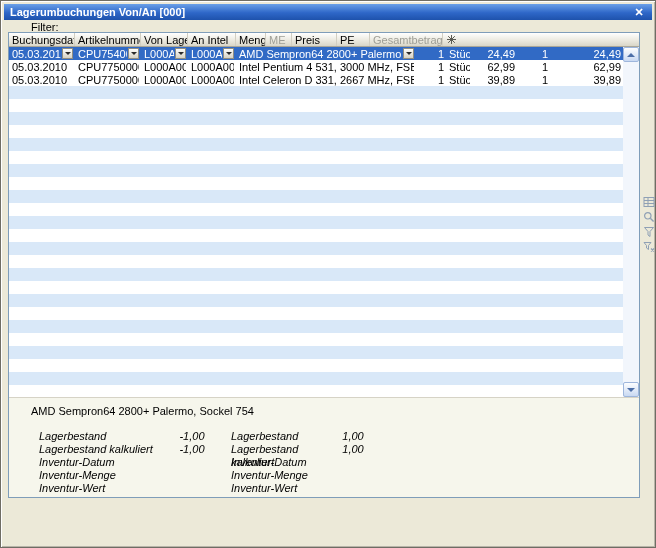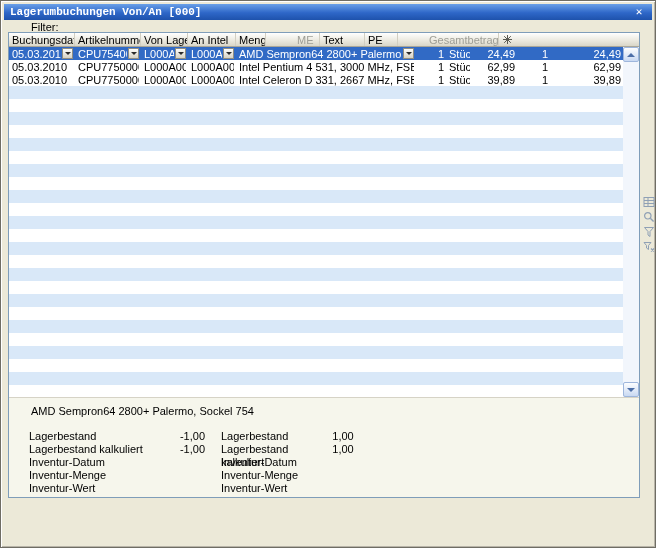--- a/index.html
+++ b/index.html
@@ -12,41 +12,41 @@
   .window-frame{
     position:absolute;inset:0;box-sizing:border-box;
     border:1px solid #6F6D64;
     box-shadow:inset 1px 1px 0 #FFFFFF, inset -1px -1px 0 #B8B4A8;
     background:var(--window-bg,#ECE9D8);
   }
   
   .titlebar{
     position:absolute;left:3px;top:3px;right:3px;height:16px;
     background:linear-gradient(to bottom,#6AA0E8 0%, var(--titlebar,#2E67C8) 55%, #1E52AC 100%);
-    color:#fff;font-weight:bold;line-height:16px;font-family:Liberation Mono, monospace;
+    color:#fff;font-weight:bold;line-height:16px;
   }
   .titlebar .title{padding-left:6px;display:inline-block;}
   .titlebar .close{
     position:absolute;right:6px;top:1px;font-weight:bold;font-size:11px;line-height:14px;
     width:14px;text-align:center;cursor:default;
   }
   
   .filter-label{position:absolute;left:30px;top:20px;height:20px;line-height:12px;}
   
   .table-frame{
     position:absolute;left:7px;top:31px;width:632px;height:466px;
     box-sizing:border-box;border:1px solid var(--grid-border,#7F9DB9);
     background:#fff;overflow:hidden;
   }
   .hdr{display:flex;height:14px;box-sizing:border-box;
     background:linear-gradient(to bottom,#FFFFFF,#ECEAE0 55%,#D9D6C8);
     border-bottom:1px solid #A9A698;}
   .hcell{box-sizing:border-box;border-right:1px solid #D2CFC2;padding:1px 0 0 3px;
     white-space:nowrap;overflow:hidden;}
-  .hcell.dim{color:#9E9E96;margin-left:28px;}
+  .hcell.dim{color:#9E9E96;}
   .hcorner{width:16px;box-sizing:border-box;display:flex;align-items:center;justify-content:center;}
   .c0{width:66px}.c1{width:66px}.c2{width:47px}.c3{width:48px}.c4{width:180px}
   .c5{width:30px}.c6{width:26px}.c7{width:45px}.c8{width:33px}.c9{width:73px}
   .body-row{display:flex;height:350px;}
   .rows-area{width:614px;overflow:hidden;background:#fff;}
   .grid-row{height:13px;display:flex;}
   .grid-row.stripe{background:var(--stripe,#D9E8F8);}
   .grid-row.selected{background:var(--selection,#316AC5);color:#fff;}
   .cell{box-sizing:border-box;display:flex;align-items:center;
     padding:0 2px 0 3px;line-height:12px;white-space:nowrap;overflow:hidden;}
@@ -62,23 +62,23 @@
   .vscroll{width:16px;display:flex;flex-direction:column;background:#EEF3FB;}
   .sb-btn{height:15px;box-sizing:border-box;border:1px solid #9EB6DC;border-radius:2px;
     background:linear-gradient(#FDFEFF,#C9D9F2);display:flex;align-items:center;justify-content:center;}
   .sb-track{flex:1;background:#F2F6FC;}
   .sb-arrow-up{width:0;height:0;border-left:4px solid transparent;border-right:4px solid transparent;border-bottom:4px solid #4D6FA8;}
   .sb-arrow-down{width:0;height:0;border-left:4px solid transparent;border-right:4px solid transparent;border-top:4px solid #4D6FA8;}
   
   .details{height:100px;box-sizing:border-box;background:var(--details-bg,#F6F6EC);
     border-top:1px solid #D6D3C6;padding-top:7px;}
   .d-article{padding-left:22px;height:13px;line-height:13px;margin-bottom:12px;}
-  .d-line{display:flex;height:13px;line-height:13px;padding-left:20px;}
+  .d-line{display:flex;height:13px;line-height:13px;padding-left:30px;font-style:italic;}
   .dl-label{width:130px;}
-  .dl-value{width:46px;text-align:right;}
+  .dl-value{width:46px;text-align:center;}
   .dr-label{width:104px;margin-left:16px;}
   .dr-value{width:36px;text-align:center;}
   
   .side-icons{position:absolute;left:642px;top:195px;width:12px;}
   .side-icon{width:12px;height:12px;margin-bottom:3px;display:block;cursor:default;}
 </style>
 </head>
 <body>
 
 <div class="window-frame">
@@ -92,21 +92,21 @@
 
   <div class="table-frame">
 
     <div class="hdr">
       <div class="hcell c0">Buchungsdatum</div>
       <div class="hcell c1">Artikelnummer</div>
       <div class="hcell c2">Von Lager</div>
       <div class="hcell c3">An Intel</div>
       <div class="hcell c5">Menge</div>
       <div class="hcell c6 dim">ME</div>
-      <div class="hcell c7">Text</div>
+      <div class="hcell c7">Preis</div>
       <div class="hcell c8">PE</div>
       <div class="hcell c9 dim">Gesamtbetrag</div>
       <div class="hcorner">
         <svg width="9" height="9" viewBox="0 0 9 9">
           <path d="M4.5 0v9M0 4.5h9M1.2 1.2l6.6 6.6M7.8 1.2L1.2 7.8" stroke="#5A5A52" stroke-width="1" fill="none"></path>
         </svg>
       </div>
     </div>
 
     <div class="body-row">

